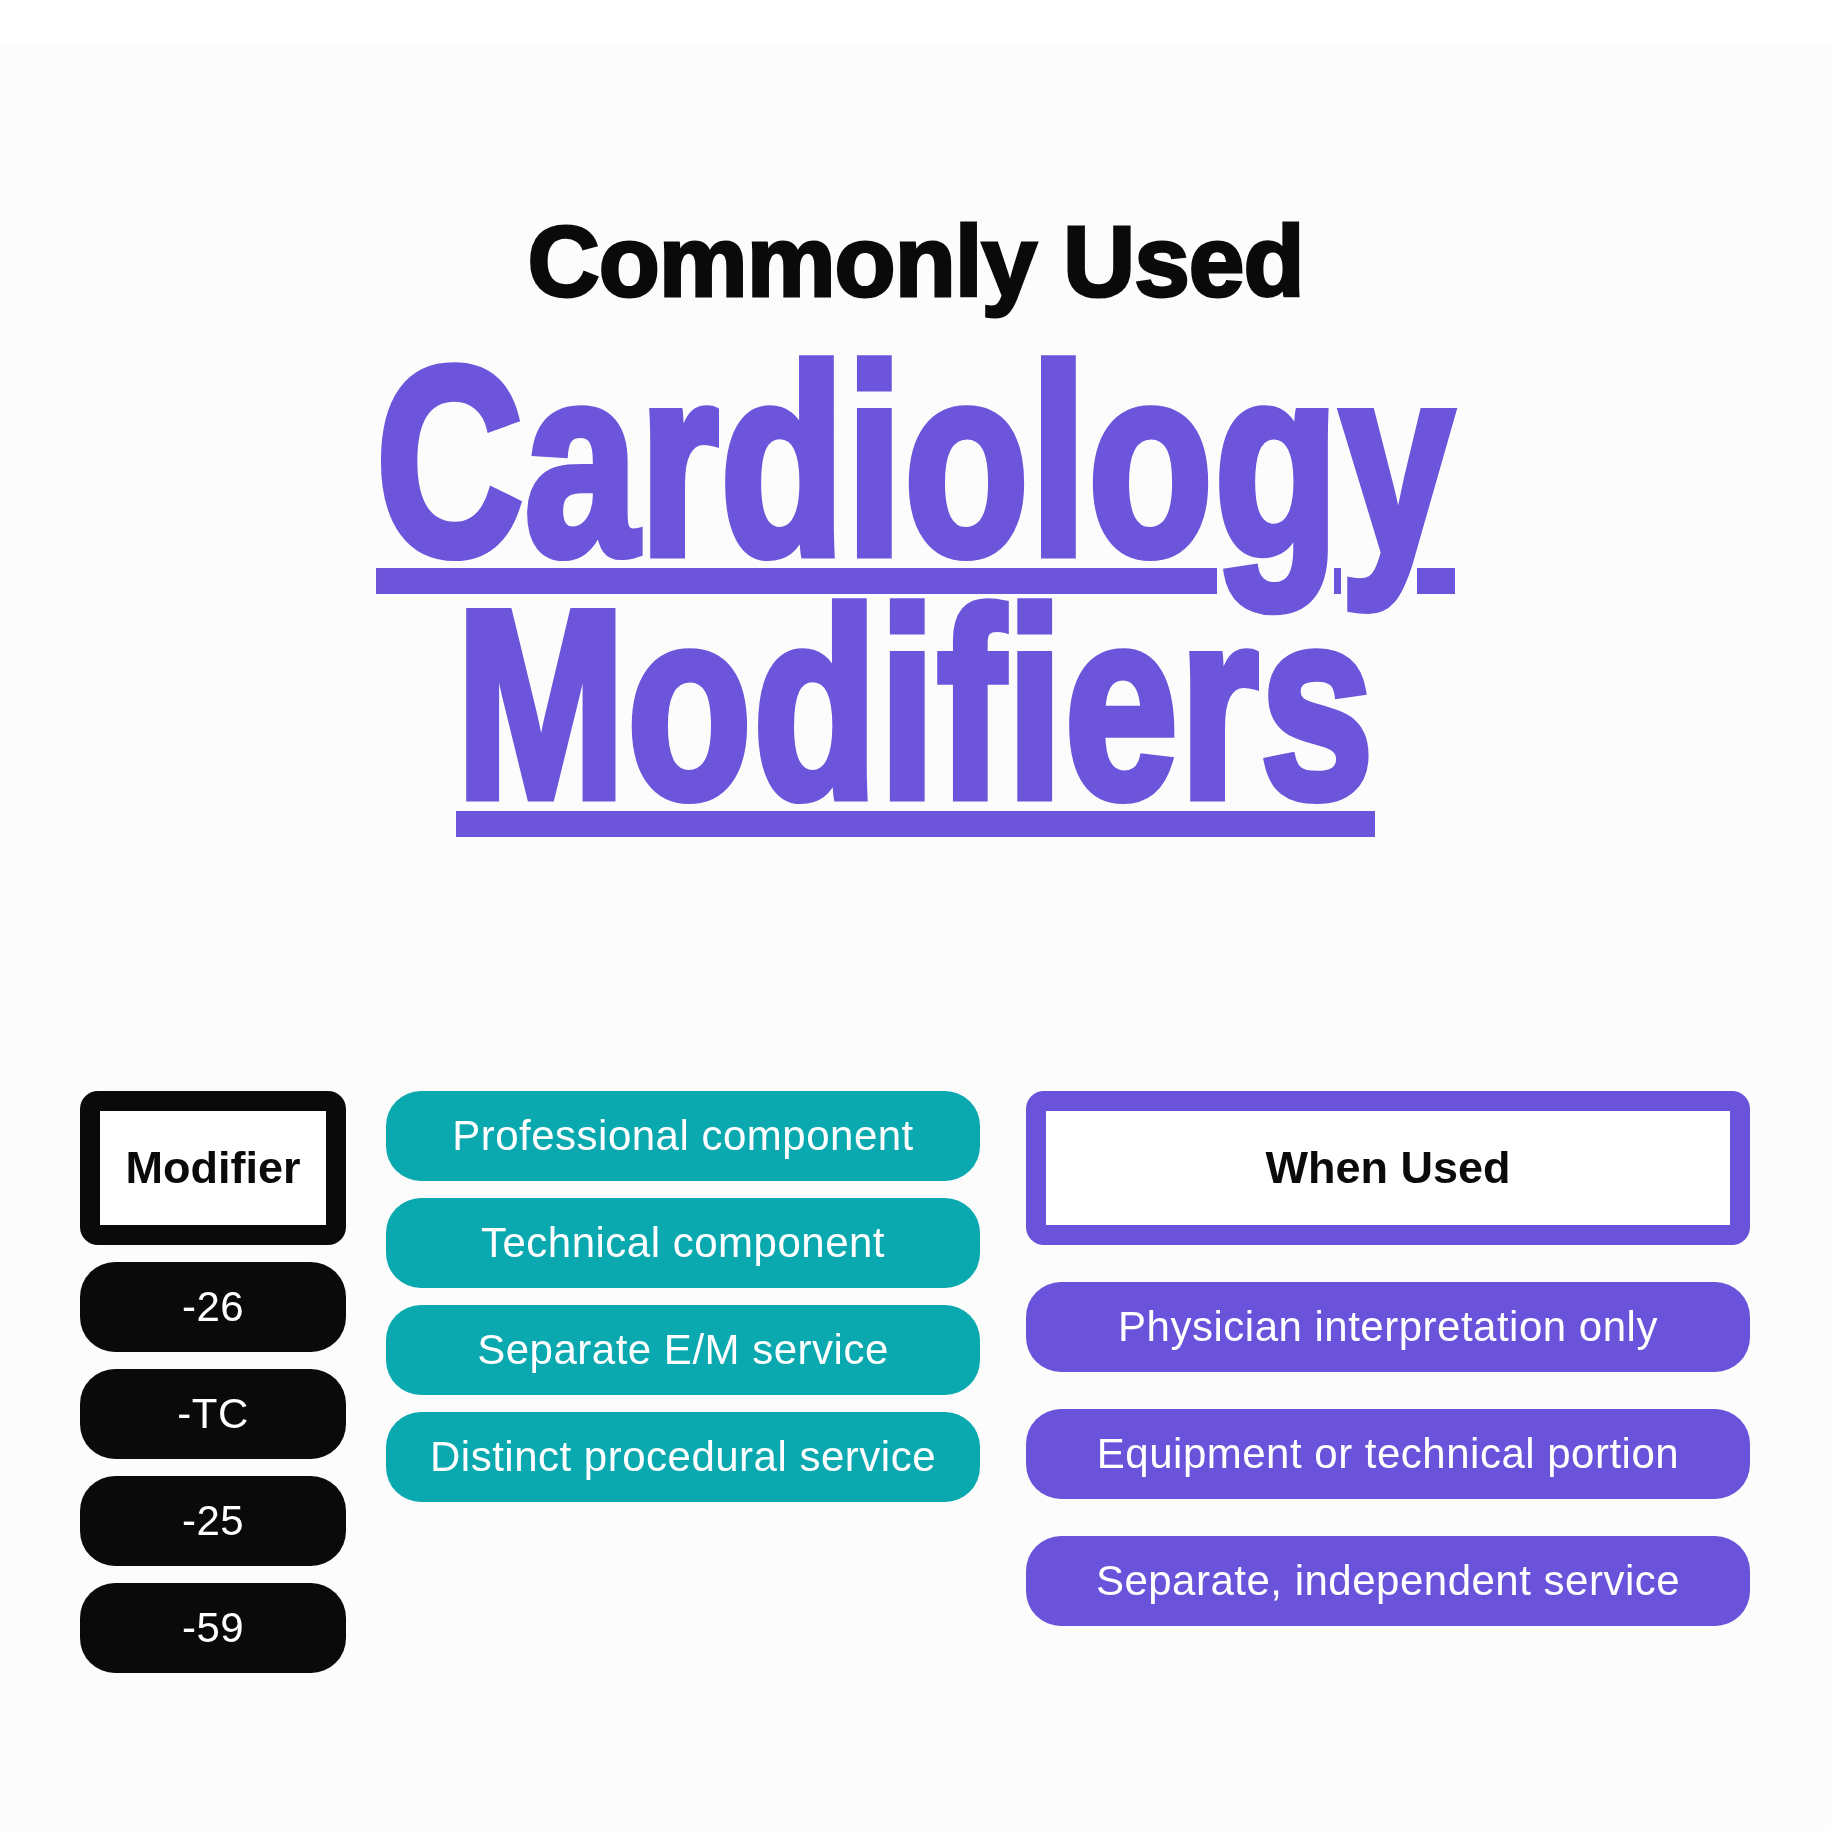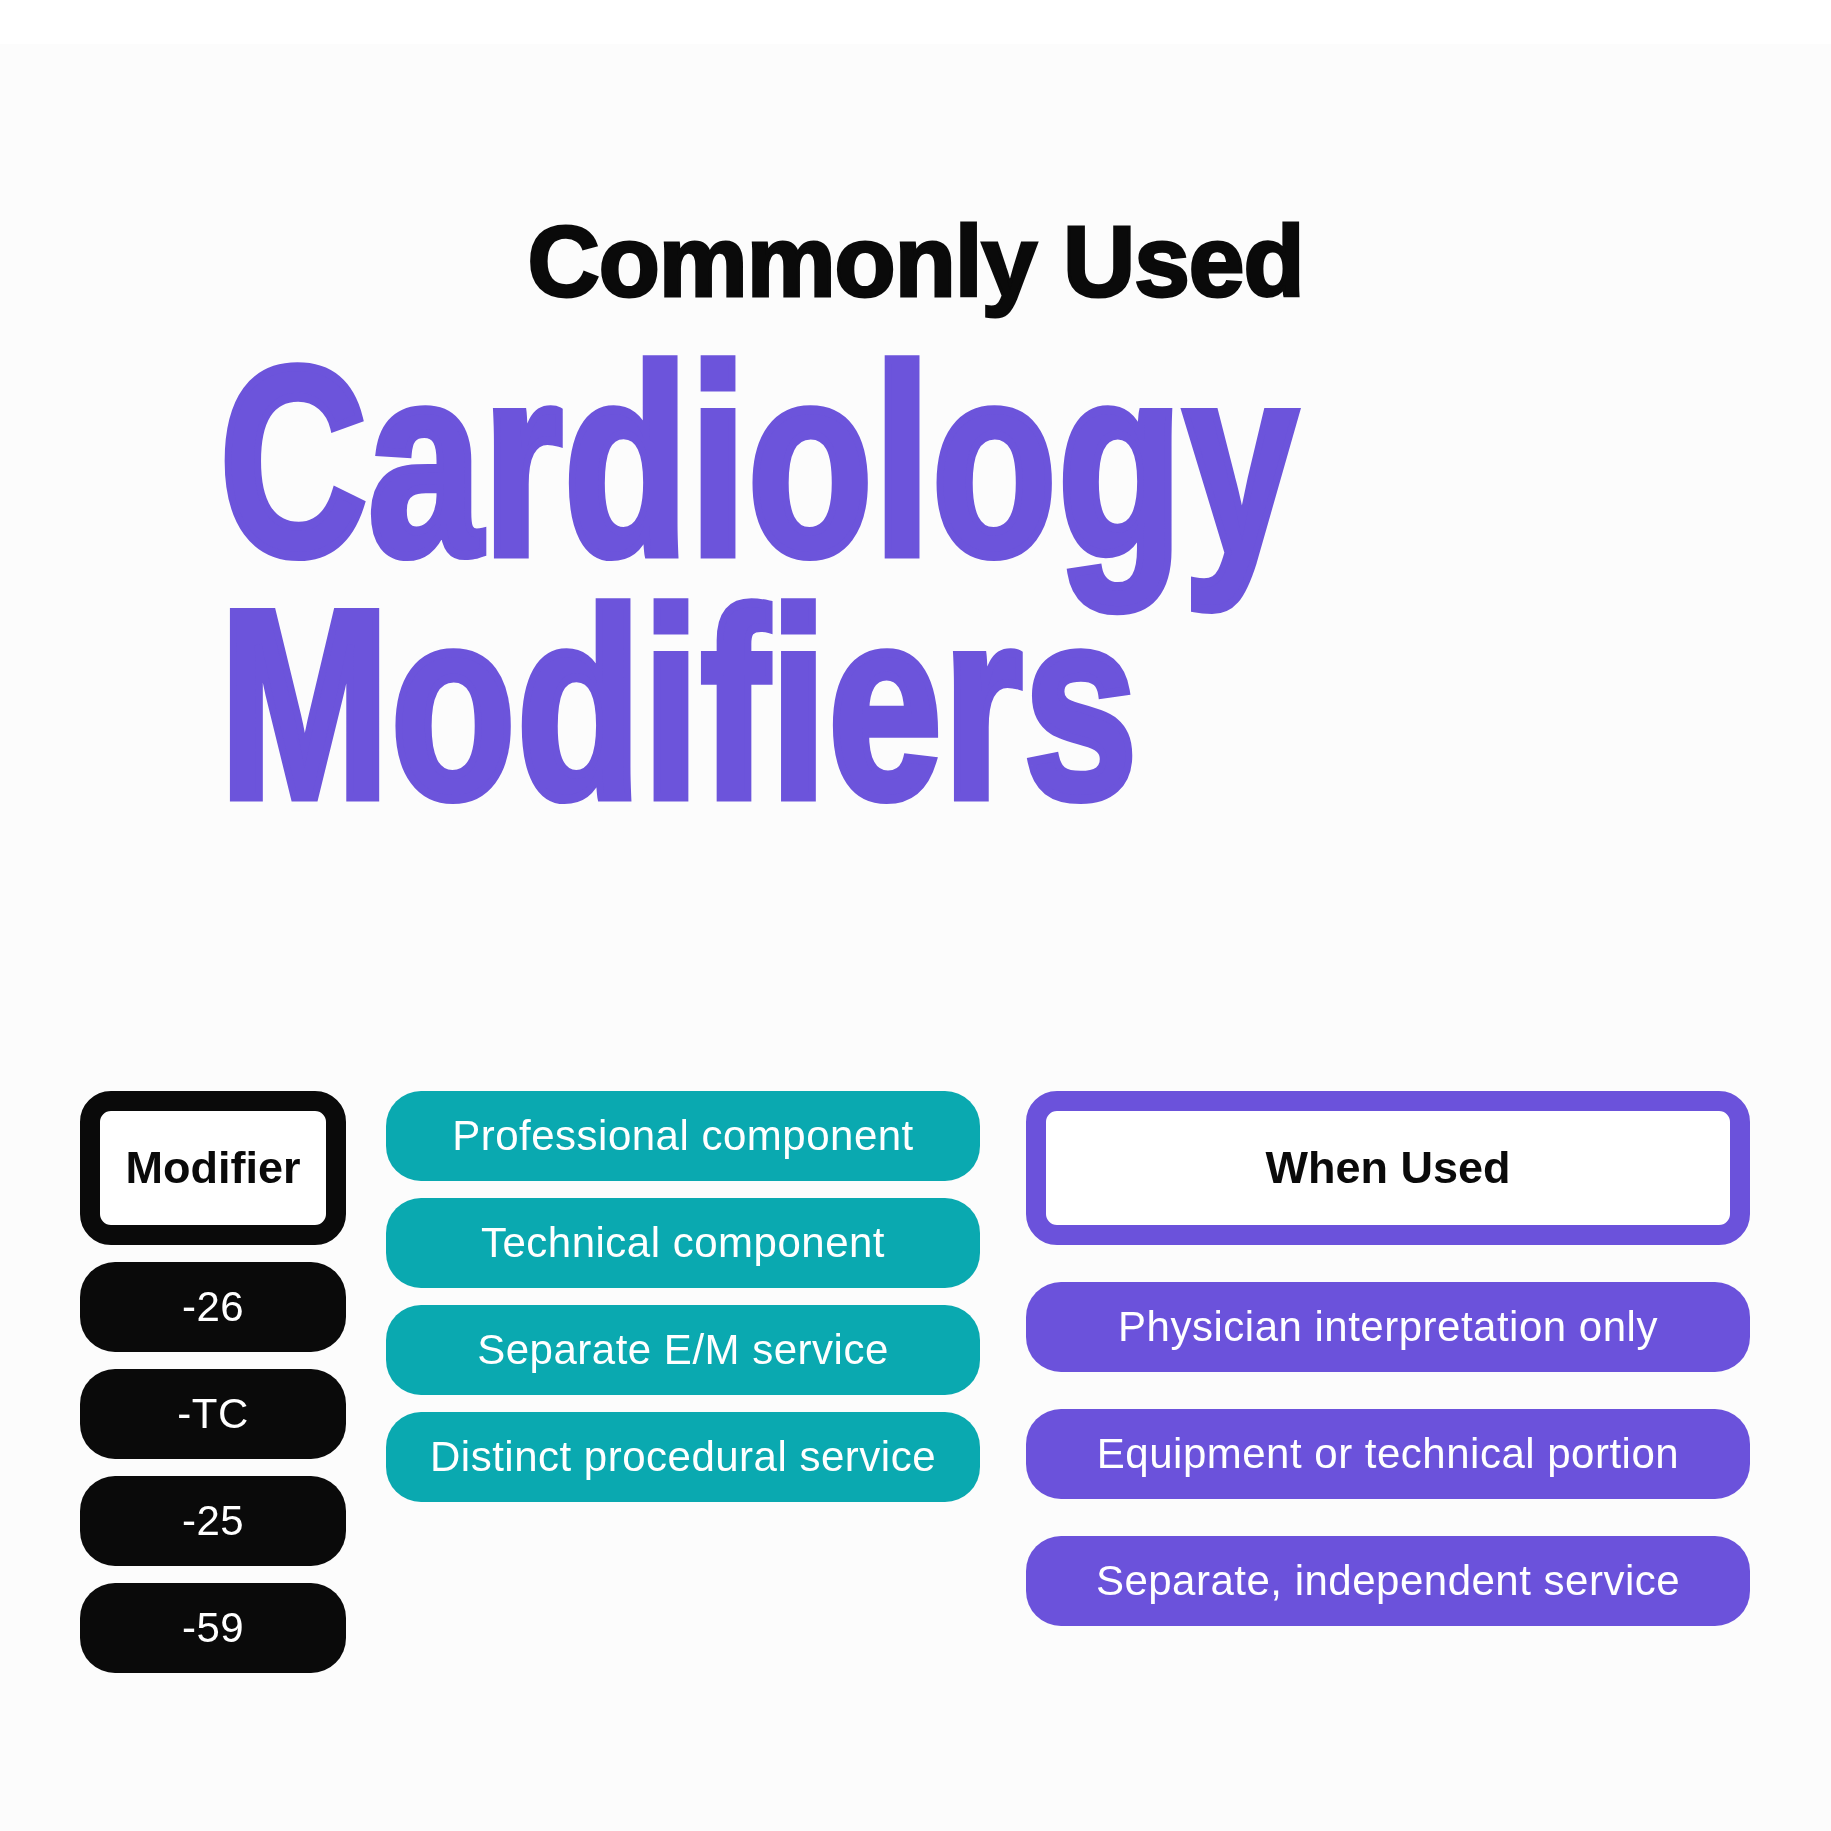--- a/index.html
+++ b/index.html
@@ -29,26 +29,27 @@
     letter-spacing: -1px;
     color: var(--ink, #0A0A0A);
     -webkit-text-stroke: 3px var(--ink, #0A0A0A);
   }
   .big-title {
     position: absolute;
     top: 296px;
     left: 0;
     width: 100%;
     margin: 0;
-    text-align: left;
+    text-align: center;
     color: var(--title-purple, #6C54DB);
     font-size: 268px;
     line-height: 243px;
     font-weight: 700;
     letter-spacing: 2px;
+    text-decoration: underline;
     -webkit-text-stroke: 9px var(--title-purple, #6C54DB);
   }
   .big-title .line {
     display: block;
     transform: scaleX(0.76);
     transform-origin: 50% 50%;
     white-space: nowrap;
   }
 
   
@@ -59,21 +60,21 @@
     flex-direction: column;
     gap: 17px;
   }
   .col-modifier { left: 80px;   width: 266px; }
   .col-meaning  { left: 386px;  width: 594px; }
   .col-when     { left: 1026px; width: 724px; gap: 37px; }
 
   .header-box {
     box-sizing: border-box;
     height: 154px;
-    border-radius: 31px;
+    border-radius: 18px;
     background: #ffffff;
     border: 20px solid;
     display: flex;
     align-items: center;
     justify-content: center;
   }
   .col-modifier .header-box { border-color: var(--black-col, #0A0A0A); }
   .col-meaning  .header-box { border-color: var(--teal-col, #0AA9B0); }
   .col-when     .header-box { border-color: var(--purple-col, #6B52DB); }
 

